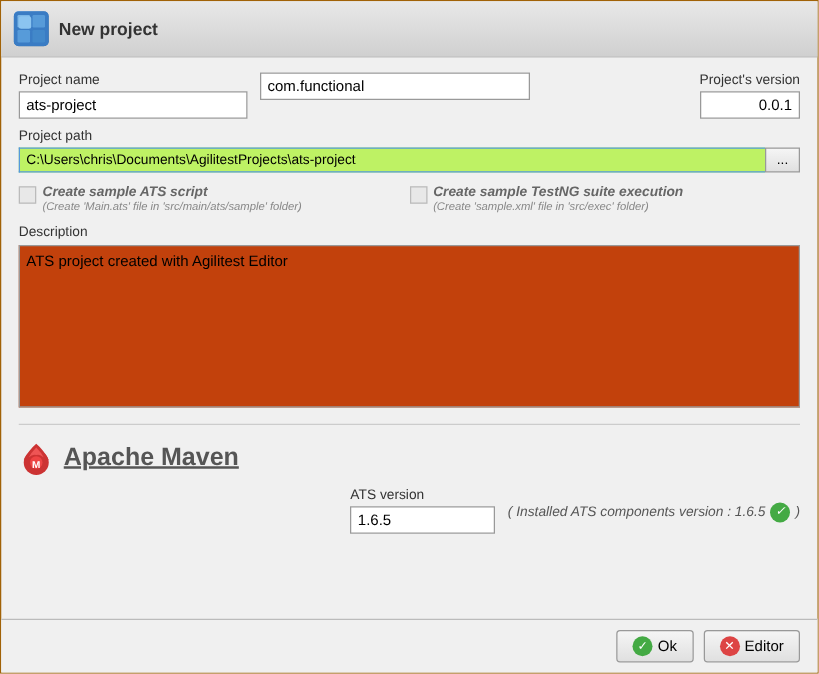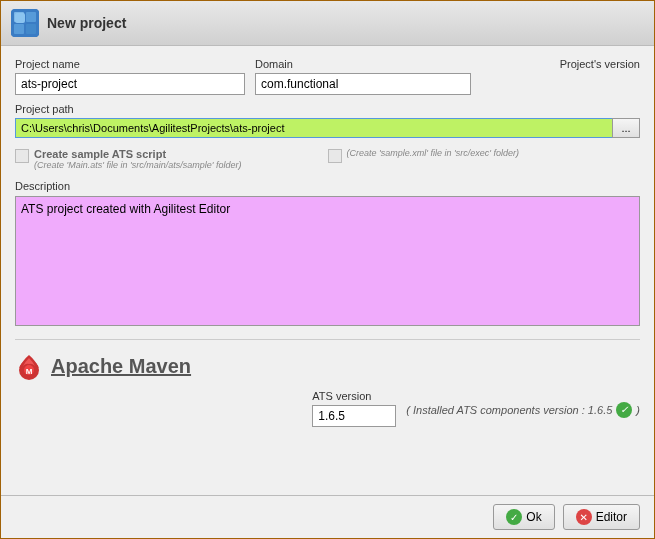--- a/index.html
+++ b/index.html
@@ -86,21 +86,21 @@
     .text-input {
       border: 1px solid #999;
       background: white;
       padding: 3px 5px;
       font-size: 12px;
       font-family: Arial, sans-serif;
       outline: none;
     }
 
     .input-project-name {
-      width: 230px;
+      width: 183px;
     }
 
     .input-domain {
       width: 216px;
     }
 
     .input-version {
       width: 80px;
       text-align: right;
     }
@@ -163,39 +163,40 @@
 
     .checkbox-label-group {
       display: flex;
       flex-direction: column;
     }
 
     .checkbox-main-label {
       font-size: 11px;
       font-weight: bold;
       color: #666;
+      font-style: italic;
     }
 
     .checkbox-sub-label {
       font-size: 9px;
       color: #888;
       font-style: italic;
     }
 
     .description-label {
       font-size: 11px;
       color: #333;
       margin-bottom: 4px;
     }
 
     .description-textarea {
       width: 100%;
       height: 130px;
       border: 1px solid #999;
-      background: #f0abfc;
+      background: #c2410c;
       padding: 5px;
       font-size: 12px;
       font-family: Arial, sans-serif;
       resize: none;
       outline: none;
       margin-bottom: 0;
     }
 
     .separator {
       height: 1px;
@@ -245,21 +246,21 @@
       color: #333;
       margin-bottom: 3px;
     }
 
     .ats-version-field {
       display: flex;
       flex-direction: column;
     }
 
     .input-ats-version {
-      width: 84px;
+      width: 116px;
     }
 
     .installed-text {
       font-size: 11px;
       color: #555;
       font-style: italic;
       display: flex;
       align-items: center;
       gap: 4px;
       margin-top: 3px;
@@ -355,25 +356,25 @@
   </div>
 
   <div class="dialog-content">
 
     <div class="form-row">
       <div class="field-group">
         <label class="field-label">Project name</label>
         <input type="text" class="text-input input-project-name" value="ats-project" style="">
       </div>
       <div class="field-group">
-        <label class="field-label">Domain</label>
         <input type="text" class="text-input input-domain" value="com.functional" style="">
       </div>
       <div class="field-group field-group-version">
         <label class="field-label">Project's version</label>
+        <input type="text" class="text-input input-version" value="0.0.1" style="">
       </div>
     </div>
 
     <div class="field-group project-path-row">
       <label class="field-label">Project path</label>
       <div class="path-input-wrapper">
         <input type="text" class="input-path" value="C:\Users\chris\Documents\AgilitestProjects\ats-project" style="">
         <button class="browse-btn">...</button>
       </div>
     </div>
@@ -382,20 +383,21 @@
       <div class="checkbox-item">
         <div class="checkbox-box"></div>
         <div class="checkbox-label-group">
           <span class="checkbox-main-label">Create sample ATS script</span>
           <span class="checkbox-sub-label">(Create 'Main.ats' file in 'src/main/ats/sample' folder)</span>
         </div>
       </div>
       <div class="checkbox-item">
         <div class="checkbox-box"></div>
         <div class="checkbox-label-group">
+          <span class="checkbox-main-label">Create sample TestNG suite execution</span>
           <span class="checkbox-sub-label">(Create 'sample.xml' file in 'src/exec' folder)</span>
         </div>
       </div>
     </div>
 
     <div>
       <div class="description-label">Description</div>
       <textarea class="description-textarea" style="">ATS project created with Agilitest Editor</textarea>
     </div>
 

